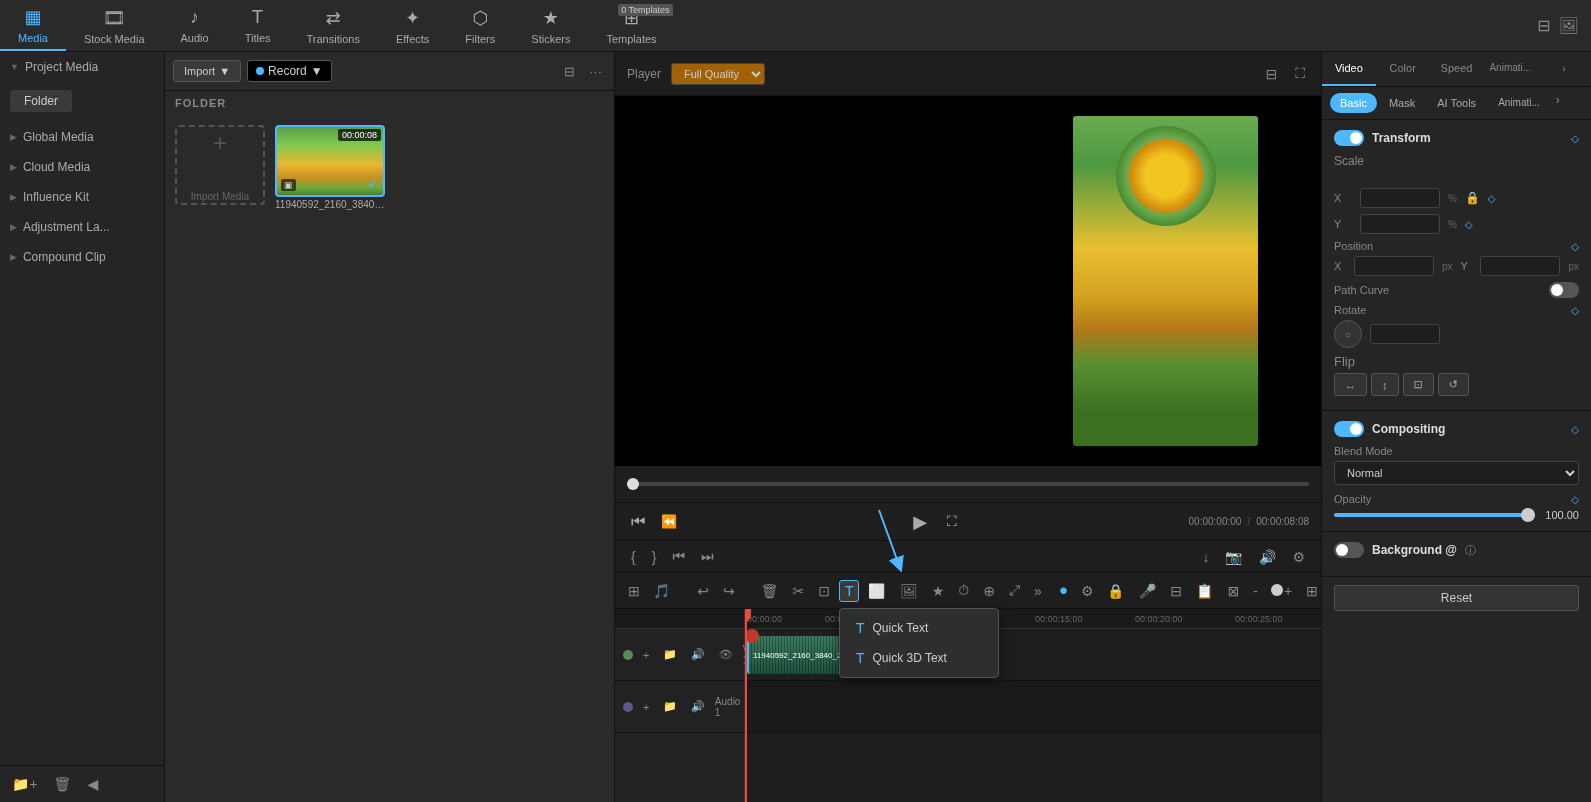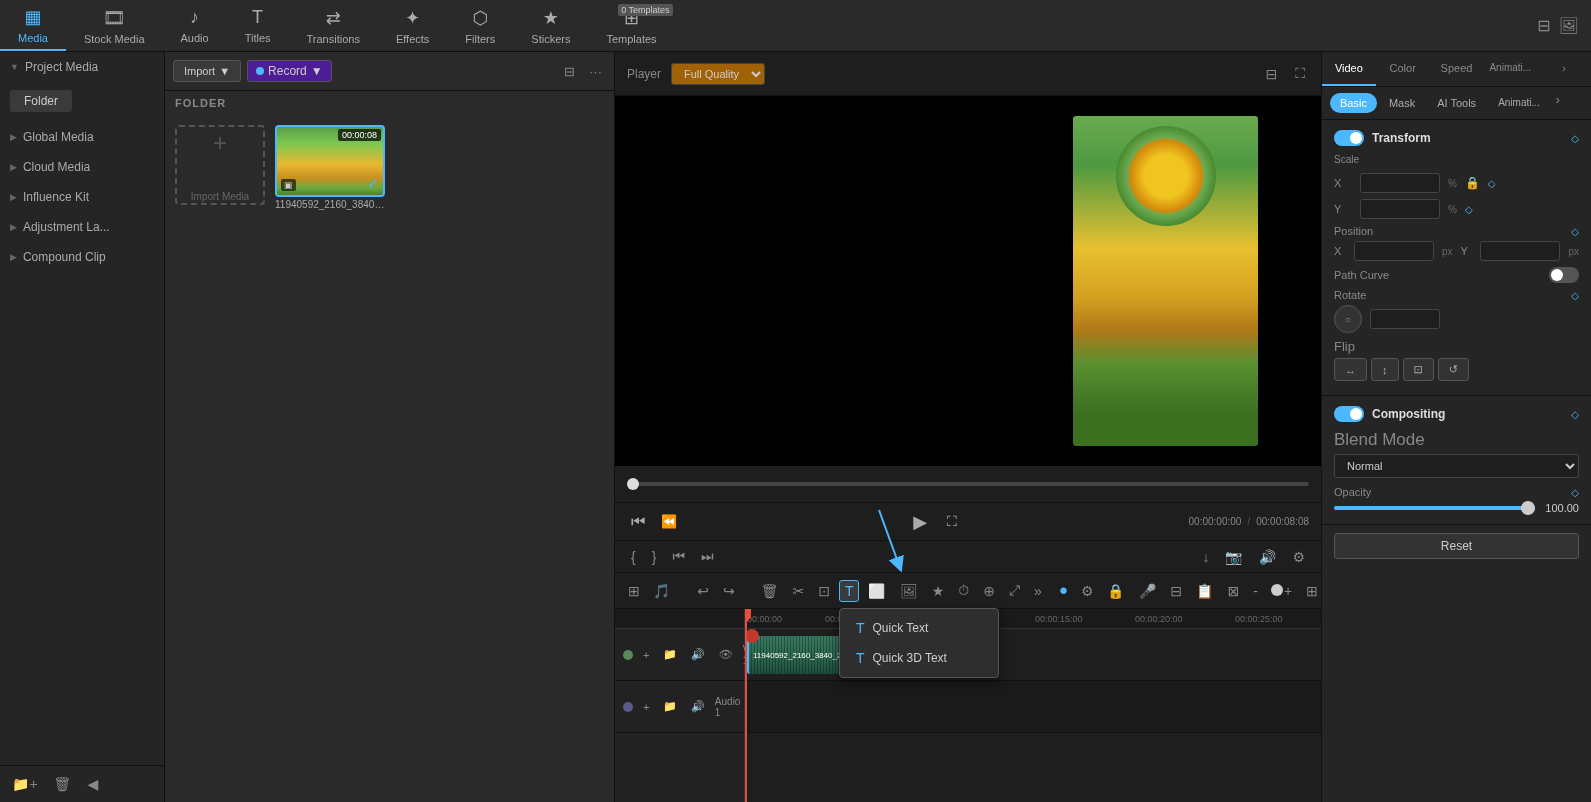--- a/index.html
+++ b/index.html
@@ -97,21 +97,21 @@
 
     
     .timeline-main { display: flex; flex: 1; overflow: hidden; }
     .timeline-labels { width: 130px; background: #222; border-right: 1px solid #333; flex-shrink: 0; display: flex; flex-direction: column; }
     .tl-label-row { height: 50px; display: flex; align-items: center; gap: 6px; padding: 0 8px; border-bottom: 1px solid #111; }
     .tl-label-text { font-size: 10px; color: #888; }
     .timeline-content { flex: 1; overflow-x: auto; position: relative; }
     .tl-ruler { height: 20px; background: #1a1a1a; border-bottom: 1px solid #333; display: flex; align-items: center; padding: 0 4px; position: relative; overflow: hidden; }
     .tl-track-area { position: relative; height: 50px; border-bottom: 1px solid #111; }
     .tl-time-label { font-size: 9px; color: #666; position: absolute; white-space: nowrap; }
-    .record-btn-wrap { display: flex; align-items: center; gap: 4px; background: #4c1d95; border: 1px solid #555; border-radius: 3px; padding: 3px 8px; cursor: pointer; }
+    .record-btn-wrap { display: flex; align-items: center; gap: 4px; background: #000000; border: 1px solid #555; border-radius: 3px; padding: 3px 8px; cursor: pointer; }
     .record-dot { width: 8px; height: 8px; border-radius: 50%; background: #4db8ff; }
 
     
     .video-thumb-colors {
       width: 110px; height: 72px; border-radius: 4px; border: 2px solid #4db8ff;
       background: linear-gradient(to bottom, #5a9e48 0%, #7ec850 25%, #e8b830 55%, #c89020 75%, #6aaa40 90%, #4a8030 100%);
       position: relative;
     }
 
     .tl-green-clip {
@@ -440,21 +440,21 @@
         <div style="display:flex;align-items:center;gap:8px;">
           <div class="toggle-switch">
               <div class="knob"></div>
             </div>
           <span class="right-section-title">Transform</span>
         </div>
         <span class="right-diamond">◇</span>
       </div>
 
       <div style="margin-bottom:6px;">
-        <div style="font-size:10px;color:#888;margin-bottom:8px;">Scale</div>
+        <div style="font-size:12px;color:#888;margin-bottom:20px;">Scale</div>
         <div class="prop-row">
           <span class="prop-label">X</span>
           <input type="text" class="prop-input" style="">
           <span class="prop-unit">%</span>
           <span class="lock-icon">🔒</span>
           <span class="right-diamond">◇</span>
         </div>
         <div class="prop-row">
           <span class="prop-label">Y</span>
           <input type="text" class="prop-input" style="">
@@ -512,38 +512,49 @@
         <div style="display:flex;align-items:center;gap:8px;">
           <div class="toggle-switch">
               <div class="knob"></div>
             </div>
           <span class="right-section-title">Compositing</span>
         </div>
         <span class="right-diamond">◇</span>
       </div>
 
       <div style="margin-bottom:8px;">
-        <div style="font-size:17px;color:#888;margin-bottom:4px;">Blend Mode</div>
+        <div style="font-size:11px;color:#888;margin-bottom:4px;">Blend Mode</div>
         <select class="blend-select">
           <option>Normal</option>
         </select>
       </div>
 
       <div>
         <div style="display:flex;justify-content:space-between;align-items:center;margin-bottom:4px;">
           <span style="font-size:11px;color:#888;">Opacity</span>
           <span class="right-diamond">◇</span>
         </div>
         <div class="slider-row">
           <div class="slider-track">
             <div class="slider-fill"></div>
             <div class="slider-thumb"></div>
           </div>
           <span class="slider-val">100.00</span>
         </div>
       </div>
     </div>
 
+    <div class="right-section">
+      <div class="right-section-header">
+        <div style="display:flex;align-items:center;gap:8px;">
+          <div class="toggle-switch off">
+              <div class="knob"></div>
+            </div>
+          <span class="right-section-title">Background @</span>
+          <span style="font-size:11px;color:#888;">ⓘ</span>
+        </div>
+      </div>
+    </div>
 
     <button class="reset-btn">Reset</button>
   </div>
 
 </div>
 
 </body></html>

